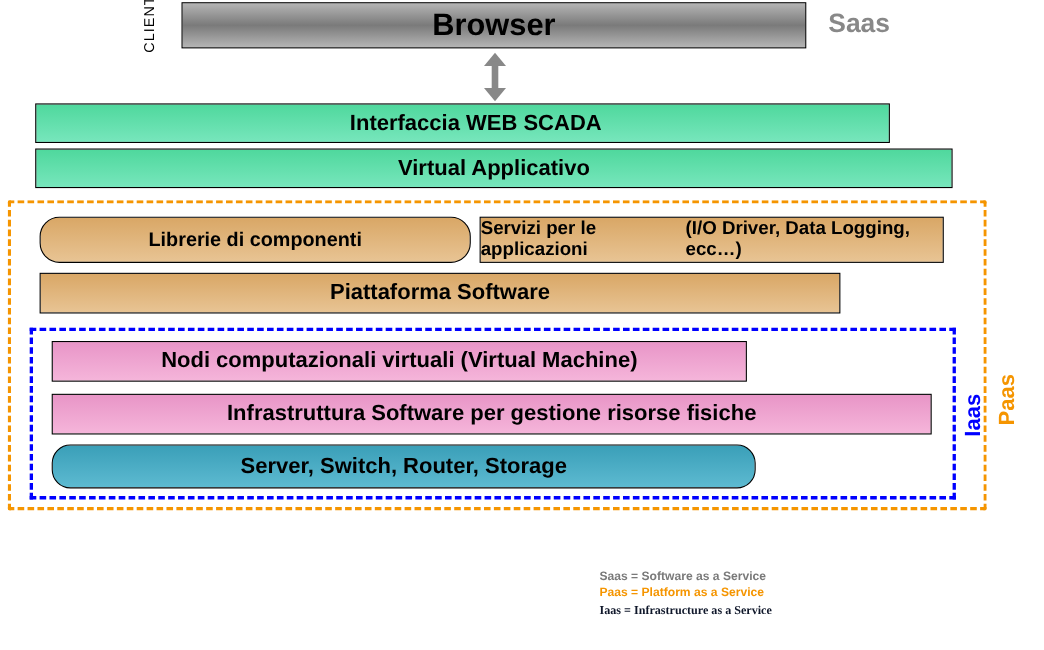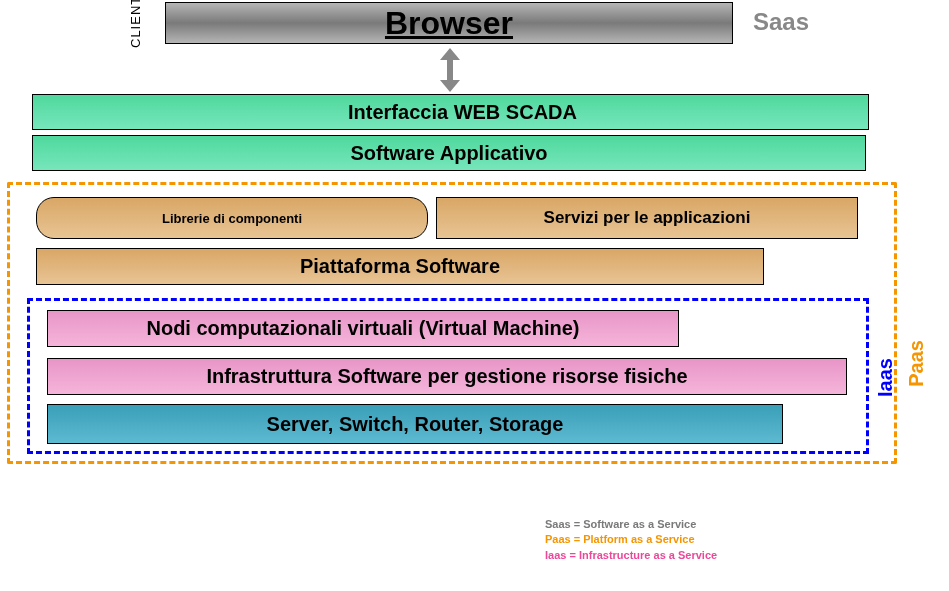--- a/index.html
+++ b/index.html
@@ -1,64 +1,65 @@
 <!DOCTYPE html>
 <html><head>
 <meta charset="utf-8">
 <style>
 * { box-sizing: border-box; margin: 0; padding: 0; }
 body { font-family: Arial, sans-serif; background: #fff; width: 949px; height: 591px; position: relative; }
 .layer-box { border: 1px solid #000; display: flex; align-items: center; justify-content: center; font-size: 20px; font-weight: bold; position: absolute; }
 .client-label { position: absolute; left: 128px; top: 0px; font-size: 13px; font-weight: normal; writing-mode: vertical-rl; transform: rotate(180deg); height: 48px; letter-spacing: 1px; }
-.browser { left: 165px; top: 2px; width: 568px; height: 42px; background: linear-gradient(#b5b5b5, #7a7a7a, #b5b5b5); font-size: 32px; text-decoration: underline; }
+.browser { left: 165px; top: 2px; width: 568px; height: 42px; background: linear-gradient(#b5b5b5, #7a7a7a, #b5b5b5); font-size: 28px; }
 .saas-label { position: absolute; left: 753px; top: 8px; font-size: 24px; font-weight: bold; color: #888; }
-.web-scada { left: 32px; top: 94px; width: 837px; height: 36px; background: linear-gradient(#4fd89d, #77e6bc); padding-left: 24px; }
+.web-scada { left: 32px; top: 94px; width: 777px; height: 36px; background: linear-gradient(#4fd89d, #77e6bc); padding-left: 24px; }
 .software-app { left: 32px; top: 135px; width: 834px; height: 36px; background: linear-gradient(#4fd89d, #77e6bc); }
-.librerie { left: 36px; top: 197px; width: 392px; height: 42px; background: linear-gradient(#d9a766, #e8c494); font-size: 13px; border-radius: 18px; }
+.librerie { left: 36px; top: 197px; width: 392px; height: 42px; background: linear-gradient(#d9a766, #e8c494); font-size: 18px; border-radius: 18px; }
 .servizi { left: 436px; top: 197px; width: 422px; height: 42px; background: linear-gradient(#d9a766, #e8c494); font-size: 17px; line-height: 1.1; flex-direction: row; }
 .piattaforma { left: 36px; top: 248px; width: 728px; height: 37px; background: linear-gradient(#d9a766, #e8c494); }
 .nodi { left: 47px; top: 310px; width: 632px; height: 37px; background: linear-gradient(#e895c7, #f5b5da); }
 .infra { left: 47px; top: 358px; width: 800px; height: 37px; background: linear-gradient(#e895c7, #f5b5da); }
-.server { left: 47px; top: 404px; width: 736px; height: 40px; background: linear-gradient(#3a9fb8, #5dbad1); }
+.server { left: 47px; top: 404px; width: 640px; height: 40px; background: linear-gradient(#3a9fb8, #5dbad1); border-radius: 17px; }
 .paas-border { position: absolute; left: 7px; top: 182px; width: 890px; height: 282px; border: 3px dashed #f59500; border-radius: 2px; }
 .paas-label { position: absolute; left: 905px; top: 340px; font-size: 20px; font-weight: bold; color: #f59500; writing-mode: vertical-rl; transform: rotate(180deg); }
 .iaas-border { position: absolute; left: 27px; top: 298px; width: 842px; height: 156px; border: 3px dashed #0000ff; }
 .iaas-label { position: absolute; left: 874px; top: 358px; font-size: 20px; font-weight: bold; color: #0000ff; writing-mode: vertical-rl; transform: rotate(180deg); }
 .arrow { position: absolute; left: 440px; top: 48px; width: 20px; height: 44px; }
 .arrow-line { position: absolute; left: 7px; top: 8px; width: 6px; height: 28px; background: #888; }
 .arrow-head-up { position: absolute; left: 0; top: 0; width: 0; height: 0; border-left: 10px solid transparent; border-right: 10px solid transparent; border-bottom: 12px solid #888; }
 .arrow-head-down { position: absolute; left: 0; bottom: 0; width: 0; height: 0; border-left: 10px solid transparent; border-right: 10px solid transparent; border-top: 12px solid #888; }
 .legend { position: absolute; left: 545px; top: 517px; font-size: 11px; font-weight: bold; line-height: 1.4; }
 .legend-saas { color: #7a7a7a; }
 .legend-paas { color: #f59500; }
-.legend-iaas { color: #ec4899; }
+.legend-iaas { color: #0f172a; font-family: Liberation Serif, serif; }
 </style>
 </head>
 <body>
 
 <div class="client-label">CLIENT</div>
 
 <div class="layer-box browser">Browser</div>
 <div class="saas-label">Saas</div>
 
 <div class="arrow">
   <div class="arrow-head-up"></div>
   <div class="arrow-line"></div>
   <div class="arrow-head-down"></div>
 </div>
 
 <div class="layer-box web-scada">Interfaccia WEB SCADA</div>
-<div class="layer-box software-app">Software Applicativo</div>
+<div class="layer-box software-app">Virtual Applicativo</div>
 
 <div class="paas-border"></div>
 <div class="paas-label">Paas</div>
 
 <div class="layer-box librerie">Librerie di componenti</div>
 <div class="layer-box servizi">
   <div>Servizi per le applicazioni</div>
+  <div>(I/O Driver, Data Logging, ecc…)</div>
 </div>
 <div class="layer-box piattaforma">Piattaforma Software</div>
 
 <div class="iaas-border"></div>
 <div class="iaas-label">Iaas</div>
 
 <div class="layer-box nodi">Nodi computazionali virtuali (Virtual Machine)</div>
 <div class="layer-box infra">Infrastruttura Software per gestione risorse fisiche</div>
 <div class="layer-box server">Server, Switch, Router, Storage</div>
 

